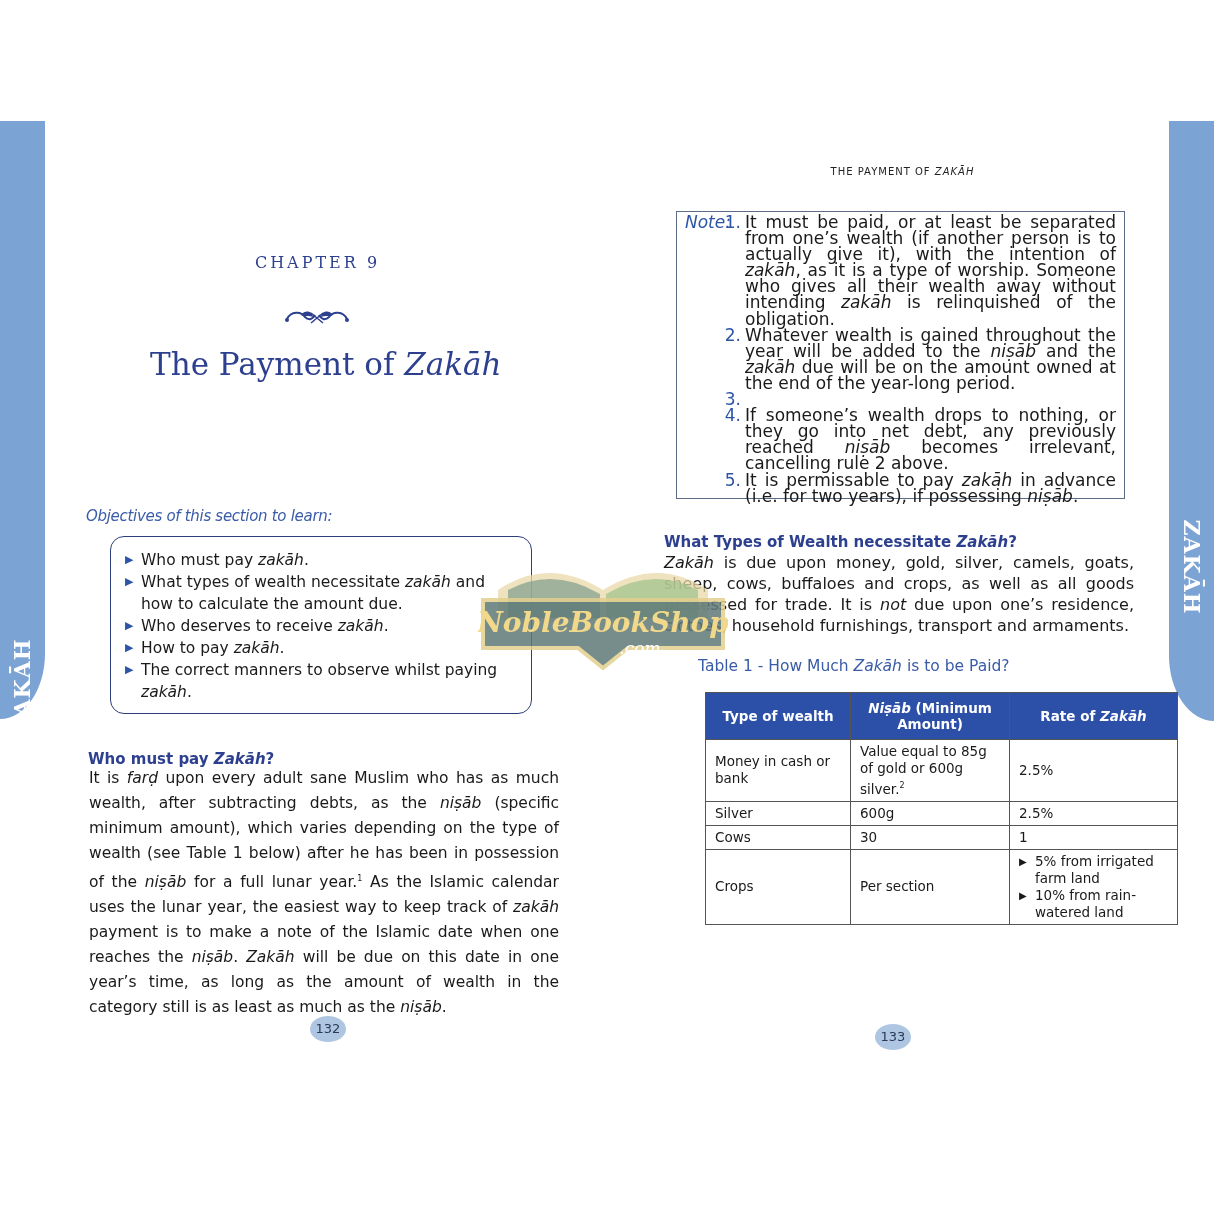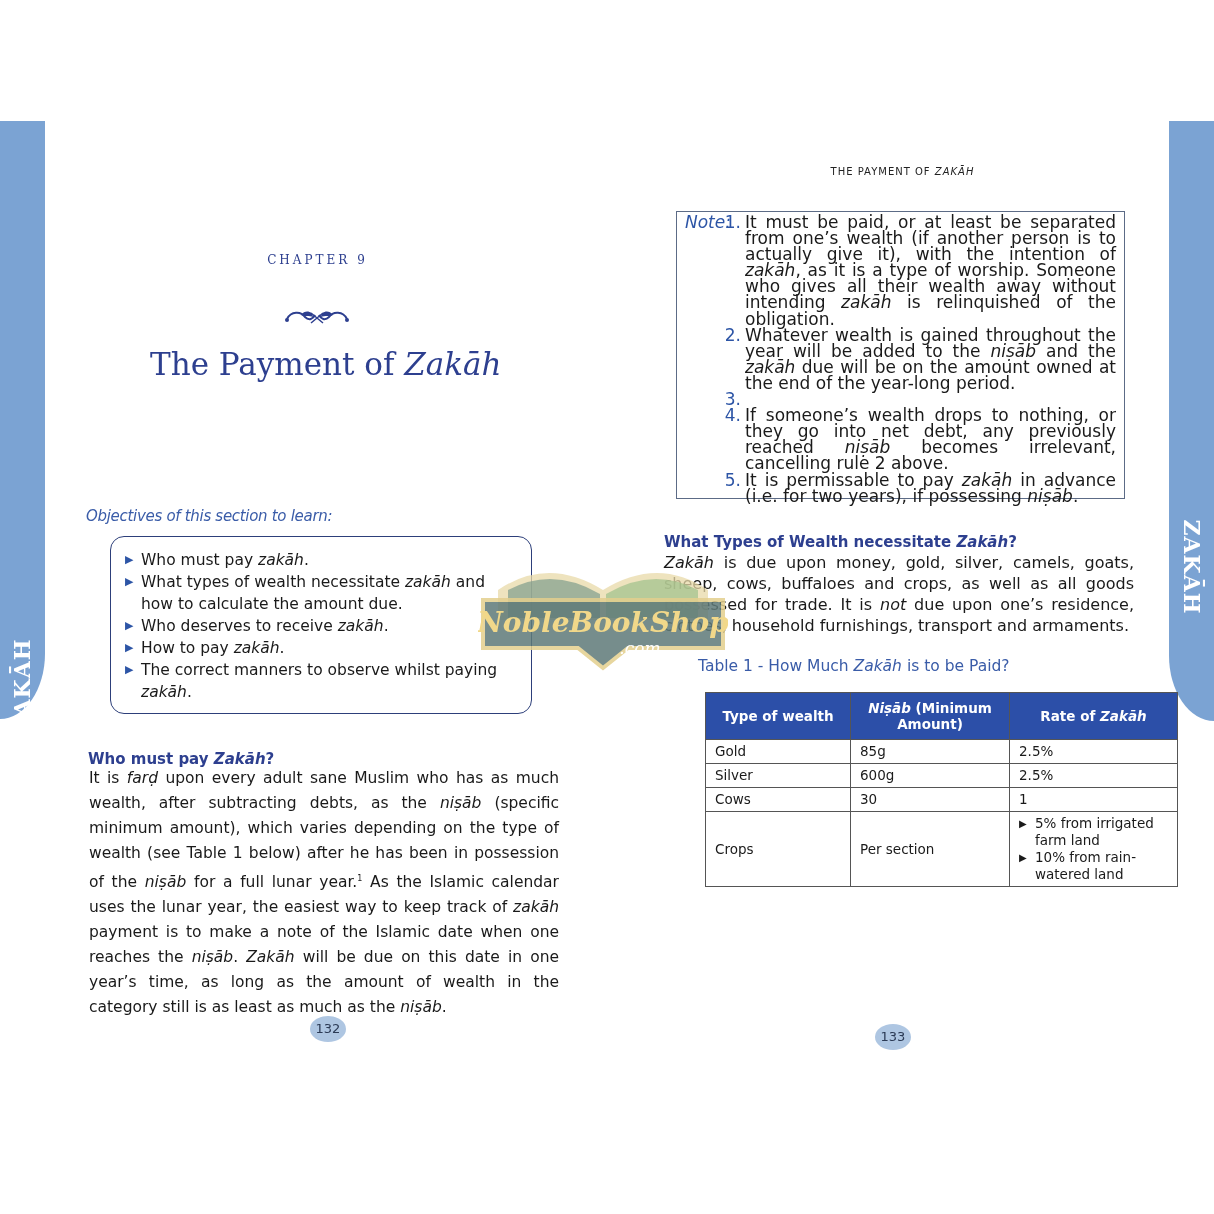--- a/index.html
+++ b/index.html
@@ -15,21 +15,21 @@
     .thumb-right { right: 0; top: 121px; width: 45px; height: 600px; border-bottom-left-radius: 48px 70px; }
     .thumb-text {
       position: absolute; color: #ffffff; font-family: "DejaVu Serif", serif; font-weight: bold;
       font-size: 22px; letter-spacing: 1px; white-space: nowrap;
     }
     .thumb-left .thumb-text { left: 22px; top: 565px; transform: translate(-50%, -50%) rotate(-90deg); }
     .thumb-right .thumb-text { left: 23px; top: 446px; transform: translate(-50%, -50%) rotate(90deg); }
 
     .chapter-label {
       left: 150px; width: 335px; top: 253px; text-align: center; color: #2d3f8f;
-      font-family: "DejaVu Serif", serif; font-size: 12px; letter-spacing: 3px;
+      font-family: "DejaVu Serif", serif; font-size: 16px; letter-spacing: 3px;
     }
     .ornament { left: 283px; top: 307px; width: 68px; height: 20px; }
     .chapter-title {
       left: 150px; top: 346px; width: 340px; text-align: center; color: #2d3f8f;
       font-family: "DejaVu Serif", serif; font-size: 31px; white-space: nowrap;
     }
     .chapter-title i { font-style: italic; }
 
     .objectives-heading {
       left: 86px; top: 507px; color: #3a5ca8; font-style: italic; font-size: 15px; letter-spacing: -0.3px;
@@ -183,22 +183,22 @@
 <table class="zt">
   <thead>
     <tr>
       <th>Type of wealth</th>
       <th><i>Niṣāb</i><span class="thin"> (Minimum Amount)</span></th>
       <th><span>Rate of </span><i>Zakāh</i></th>
     </tr>
   </thead>
   <tbody>
     <tr>
-      <td class="c1">Gold</td>
-      <td class="c2">85g</td>
+      <td class="c1">Money in cash or bank</td>
+      <td class="c2"><span>Value equal to 85g of gold or 600g silver.</span><sup style="font-size:8px">2</sup></td>
       <td>2.5%</td>
     </tr>
     <tr>
       <td class="c1">Silver</td>
       <td class="c2">600g</td>
       <td>2.5%</td>
     </tr>
     <tr>
       <td class="c1">Cows</td>
       <td class="c2">30</td>

